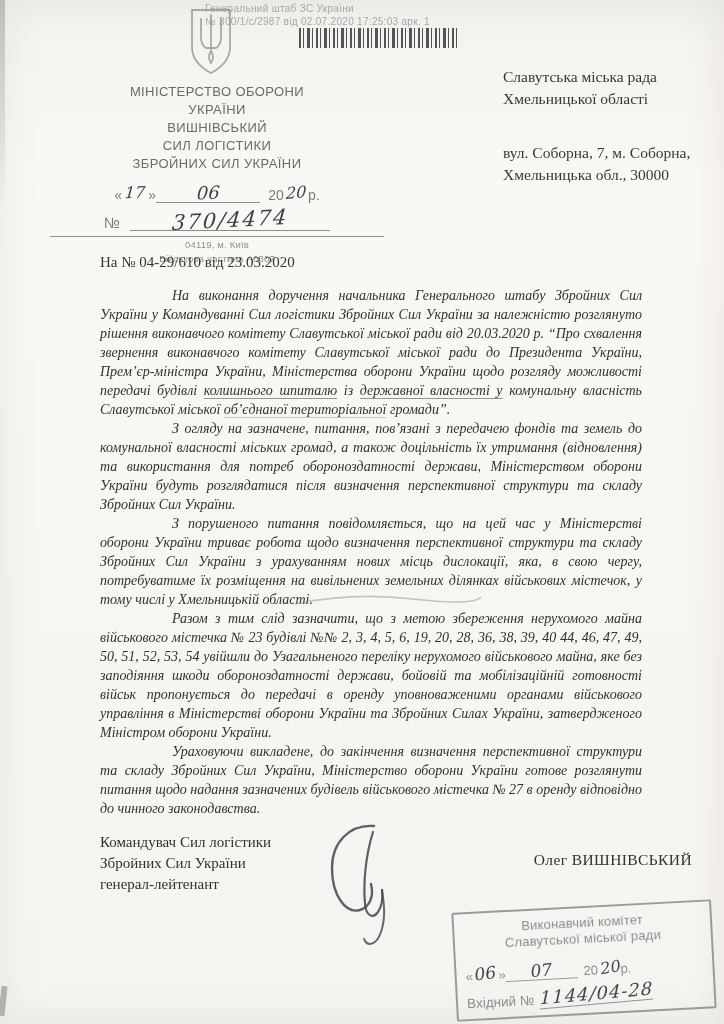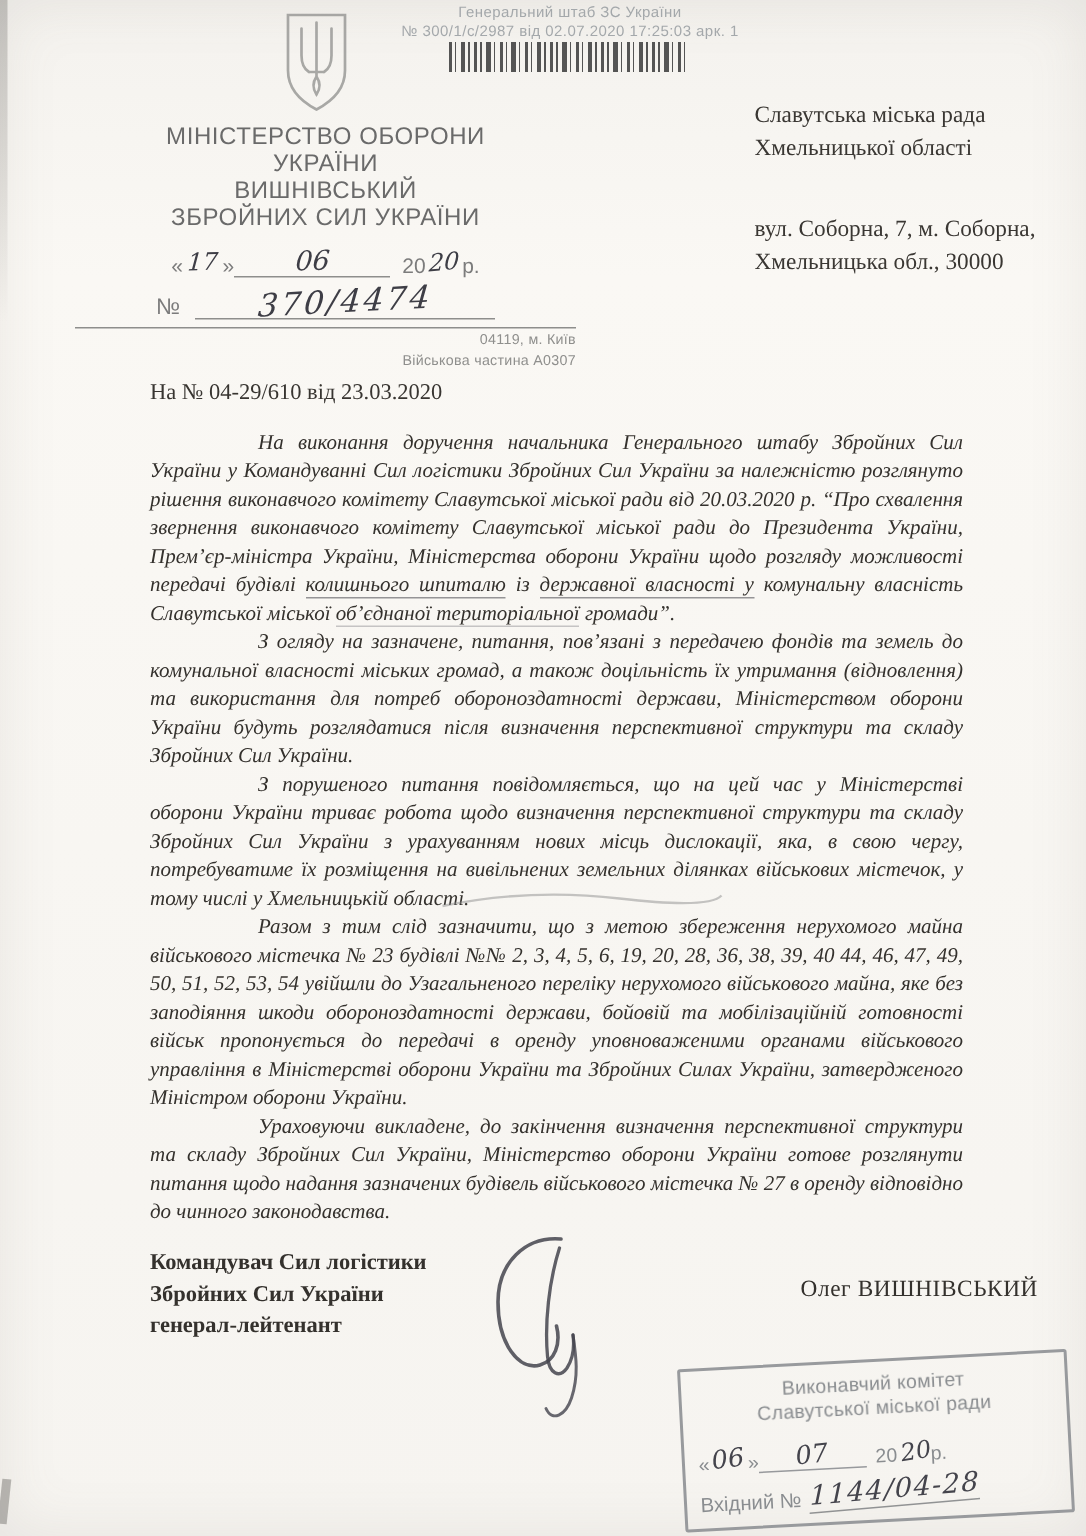--- a/index.html
+++ b/index.html
@@ -8,44 +8,44 @@
     width:724px;height:1024px;
     background:linear-gradient(180deg,#f4f2ee 0%,#faf8f4 18%,#f8f6f2 55%,#f6f4f0 100%);
     overflow:hidden;
     box-shadow:inset 0 0 40px rgba(120,115,108,.12);
     font-family:"Liberation Serif","DejaVu Serif",serif;
     color:#35322e;
   }
   
   .top-stamp{
     position:absolute;top:3px;left:205px;width:350px;
-    text-align:center;font-family:"Liberation Sans","DejaVu Sans",sans-serif;
+    font-family:"Liberation Sans","DejaVu Sans",sans-serif;
     font-size:10px;line-height:12.5px;color:#a4a8ab;letter-spacing:.3px;
     filter:blur(.2px);
   }
   .barcode{
     position:absolute;top:28px;left:299px;width:158px;height:20px;opacity:.88;
     background:repeating-linear-gradient(90deg,
       #3f3f3f 0 2px,transparent 2px 4px,
       #3f3f3f 4px 5px,transparent 5px 8px,
       #3f3f3f 8px 11px,transparent 11px 13px,
       #3f3f3f 13px 14px,transparent 14px 17px);
   }
   
   .emblem{position:absolute;top:7px;left:187px;width:48px;height:70px;opacity:.75;}
   
   .letterhead{
     position:absolute;top:83px;left:50px;width:334px;text-align:center;
     font-family:"Liberation Sans","DejaVu Sans",sans-serif;color:#6a6a6a;
   }
-  .lh-org{font-size:16px;line-height:18px;letter-spacing:.4px;filter:blur(.15px);}
+  .lh-org{font-size:13px;line-height:18px;letter-spacing:.4px;filter:blur(.15px);}
   .lh-date-row{display:flex;align-items:flex-end;justify-content:center;margin-top:8px;height:22px;font-size:14px;color:#7c7c7c;}
   .lh-num-row{display:flex;align-items:flex-end;justify-content:center;margin-top:2px;height:26px;font-size:15px;color:#7c7c7c;}
   .lh-rule{border-top:1.5px solid #8e8e8c;margin-top:5px;width:100%;}
-  .lh-addr{font-size:9.5px;line-height:11.5px;color:#8f8f8d;margin-top:2px;letter-spacing:.2px;text-align:right;}
+  .lh-addr{font-size:9.5px;line-height:11.5px;color:#8f8f8d;margin-top:2px;letter-spacing:.2px;}
   .u-line{border-bottom:1px solid #8e8e8c;display:inline-block;text-align:center;}
   
   .hw{
     font-family:"DejaVu Serif",serif;font-style:italic;color:#3e3e46;
     display:inline-block;transform:rotate(-2deg) skewX(-6deg);
   }
   .hw-day{font-size:16px;margin:0 3px 1px 3px;}
   .hw-month{font-size:18px;margin-bottom:-1px;}
   .hw-year{font-size:16px;margin:0 2px 1px 2px;transform:rotate(-5deg) skewX(-8deg);}
   .hw-number{font-size:21px;letter-spacing:2px;transform:rotate(-3deg) skewX(-8deg);margin-bottom:-2px;}
@@ -53,21 +53,21 @@
   .recipient{position:absolute;top:66px;left:503px;width:215px;font-size:15.5px;line-height:22px;color:#3a3733;}
   .recipient .gap{height:32px;}
   
   .ref-line{position:absolute;top:254px;left:100px;font-size:15px;color:#383531;}
   .body-text{position:absolute;top:286px;left:100px;width:542px;font-size:14px;line-height:19px;text-align:justify;color:#34312d;}
   .body-text p{margin:0;text-indent:72px;font-style:italic;}
   .pencil-u{border-bottom:1.5px solid rgba(95,95,100,.65);}
   .pencil-u.light{border-bottom:1.5px solid rgba(120,120,126,.4);}
   
   .sig-row{display:flex;justify-content:space-between;width:592px;margin-top:14px;}
-  .sig-left{font-size:15px;line-height:21px;text-align:left;text-indent:0;font-weight:bold;}
+  .sig-left{font-size:15px;line-height:21px;text-align:left;text-indent:0;}
   .sig-name{font-size:15.5px;letter-spacing:.4px;margin-top:18px;white-space:nowrap;}
   .signature-svg{position:absolute;top:820px;left:316px;width:95px;height:130px;}
   
   .in-stamp{
     position:absolute;top:906px;left:454px;width:238px;
     transform:rotate(-3deg);
     border:2px solid #989a9d;border-radius:2px;
     padding:7px 9px 8px 9px;
     font-family:"Liberation Sans","DejaVu Sans",sans-serif;
     color:#8a8d90;background:rgba(255,255,255,.0);
@@ -99,20 +99,21 @@
 
   <svg class="emblem" viewBox="0 0 48 70">
     <path d="M5 3 H43 V40 Q43 56 24 66 Q5 56 5 40 Z" fill="none" stroke="#8f8f8d" stroke-width="1.8"></path>
     <path d="M24 8 V44 M14 12 V30 Q14 38 19 41 M34 12 V30 Q34 38 29 41 M19 41 H29 M24 44 Q20 50 24 56 Q28 50 24 44" fill="none" stroke="#8f8f8d" stroke-width="1.8" stroke-linecap="round"></path>
   </svg>
 
   <div class="letterhead">
     <div class="lh-org">МІНІСТЕРСТВО ОБОРОНИ</div>
     <div class="lh-org">УКРАЇНИ</div>
     <div class="lh-org">ВИШНІВСЬКИЙ</div>
+    <div class="lh-org">СИЛ ЛОГІСТИКИ</div>
     <div class="lh-org">ЗБРОЙНИХ СИЛ УКРАЇНИ</div>
 
     <div class="lh-date-row">
       <span>«</span>
       <span class="hw hw-day">17</span>
       <span>»</span>
       <span class="u-line" style="width:104px;"><span class="hw hw-month">06</span></span>
       <span style="margin-left:8px;">20</span>
       <span class="hw hw-year">20</span>
       <span>р.</span>

